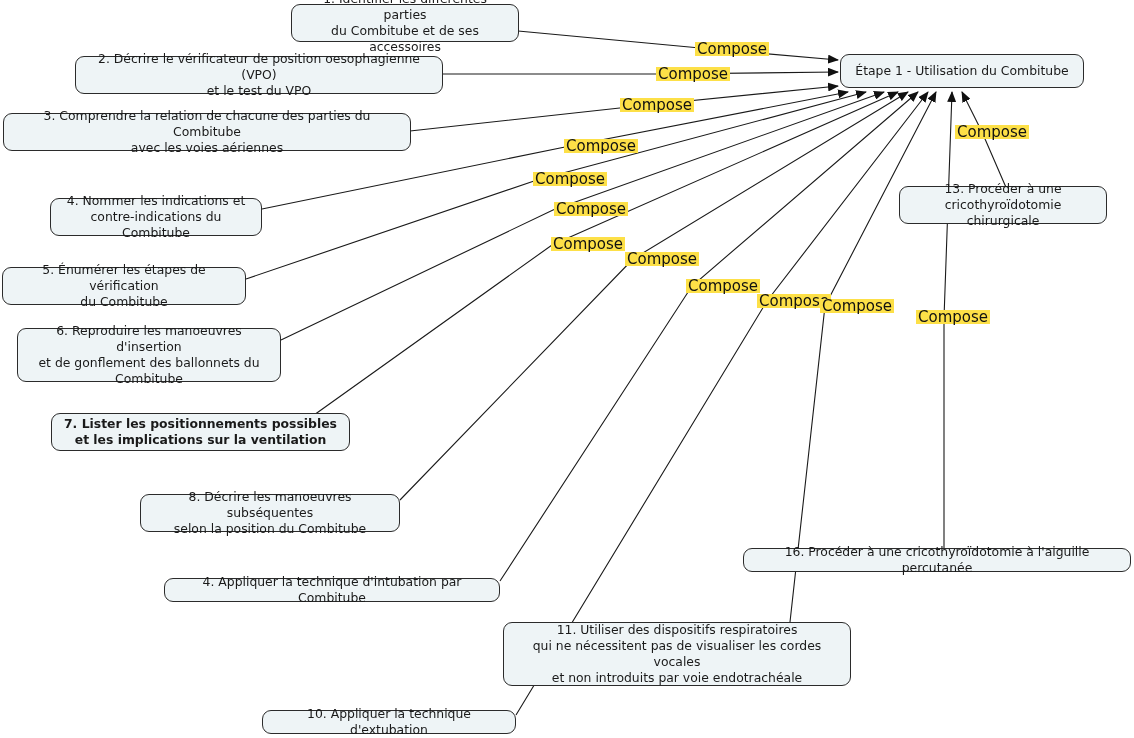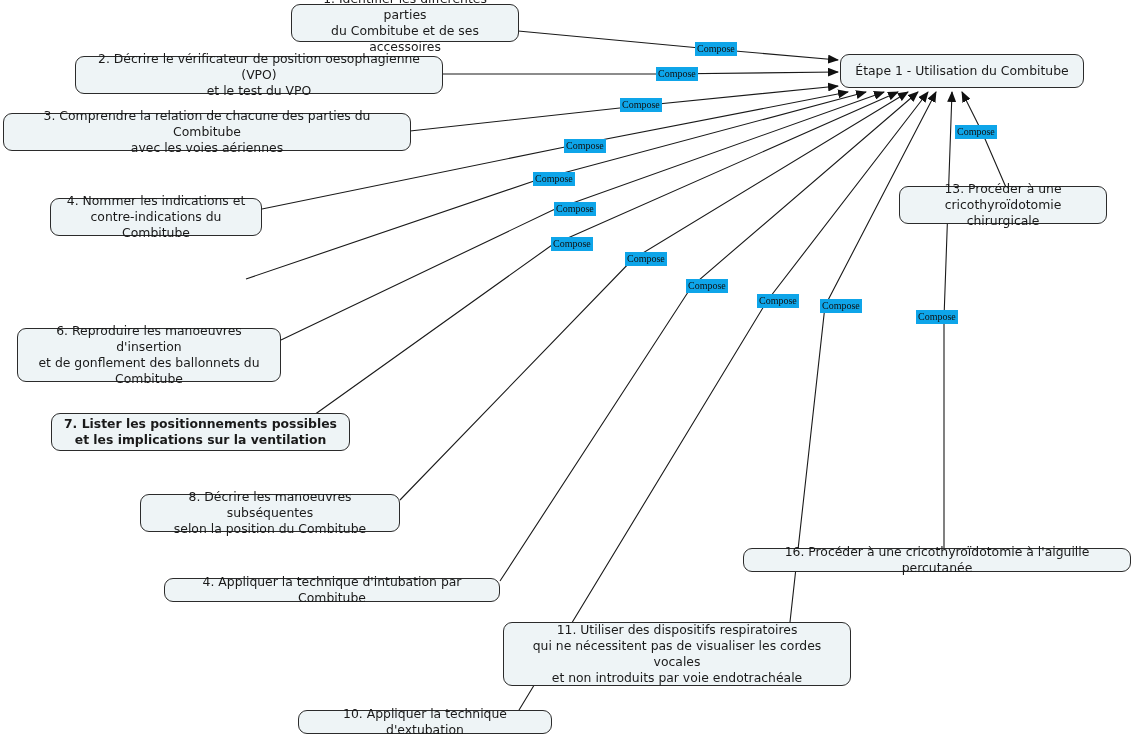--- a/index.html
+++ b/index.html
@@ -39,28 +39,27 @@
     color: #1a1a1a;
     padding: 2px 8px;
     z-index: 5;
   }
   .node span {
     display: block;
     width: 100%;
   }
   .edge-label {
     position: absolute;
-    font-size: 10px;
+    font-size: 15px;
     line-height: 14px;
     color: #111111;
     white-space: nowrap;
-    background: #0ea5e9;
+    background: #fde047;
     padding: 0 2px;
     z-index: 4;
-    font-family: Liberation Serif, serif;
   }
 </style>
 </head>
 <body>
 
 <div id="canvas">
 
   <svg id="edges" viewBox="0 0 1134 738" xmlns="http://www.w3.org/2000/svg">
     <defs>
       <marker id="ah" markerWidth="11" markerHeight="9" refX="10" refY="4.5" orient="auto" markerUnits="userSpaceOnUse">
@@ -110,38 +109,41 @@
   </div>
 
   <div class="node" style="left:3px; top:113px; width:408px; height:38px;">
     <span>3. Comprendre la relation de chacune des parties du Combitube<br>avec les voies aériennes</span>
   </div>
 
   <div class="node" style="left:50px; top:198px; width:212px; height:38px;">
     <span>4. Nommer les indications et<br>contre-indications du Combitube</span>
   </div>
 
+  <div class="node" style="left:2px; top:267px; width:244px; height:38px;">
+    <span>5. Énumérer les étapes de vérification<br>du Combitube</span>
+  </div>
 
   <div class="node" style="left:17px; top:328px; width:264px; height:54px;">
     <span>6. Reproduire les manoeuvres d'insertion<br>et de gonflement des ballonnets du<br>Combitube</span>
   </div>
 
   <div class="node" style="left:51px; top:413px; width:299px; height:38px;font-weight:bold;">
     <span>7. Lister les positionnements possibles<br>et les implications sur la ventilation</span>
   </div>
 
   <div class="node" style="left:140px; top:494px; width:260px; height:38px;align-items:center;">
     <span>8. Décrire les manoeuvres subséquentes<br>selon la position du Combitube</span>
   </div>
 
   <div class="node" style="left:164px; top:578px; width:336px; height:24px;">
     <span>4. Appliquer la technique d'intubation par Combitube</span>
   </div>
 
-  <div class="node" style="left:262px; top:710px; width:254px; height:24px;margin-left:36px;">
+  <div class="node" style="left:262px; top:710px; width:254px; height:24px;">
     <span>10. Appliquer la technique d'extubation</span>
   </div>
 
   <div class="node" style="left:503px; top:622px; width:348px; height:64px;">
     <span>11. Utiliser des dispositifs respiratoires<br>qui ne nécessitent pas de visualiser les cordes vocales<br>et non introduits par voie endotrachéale</span>
   </div>
 
   <div class="node" style="left:743px; top:548px; width:388px; height:24px;">
     <span>16. Procéder à une cricothyroïdotomie à l'aiguille percutanée</span>
   </div>

